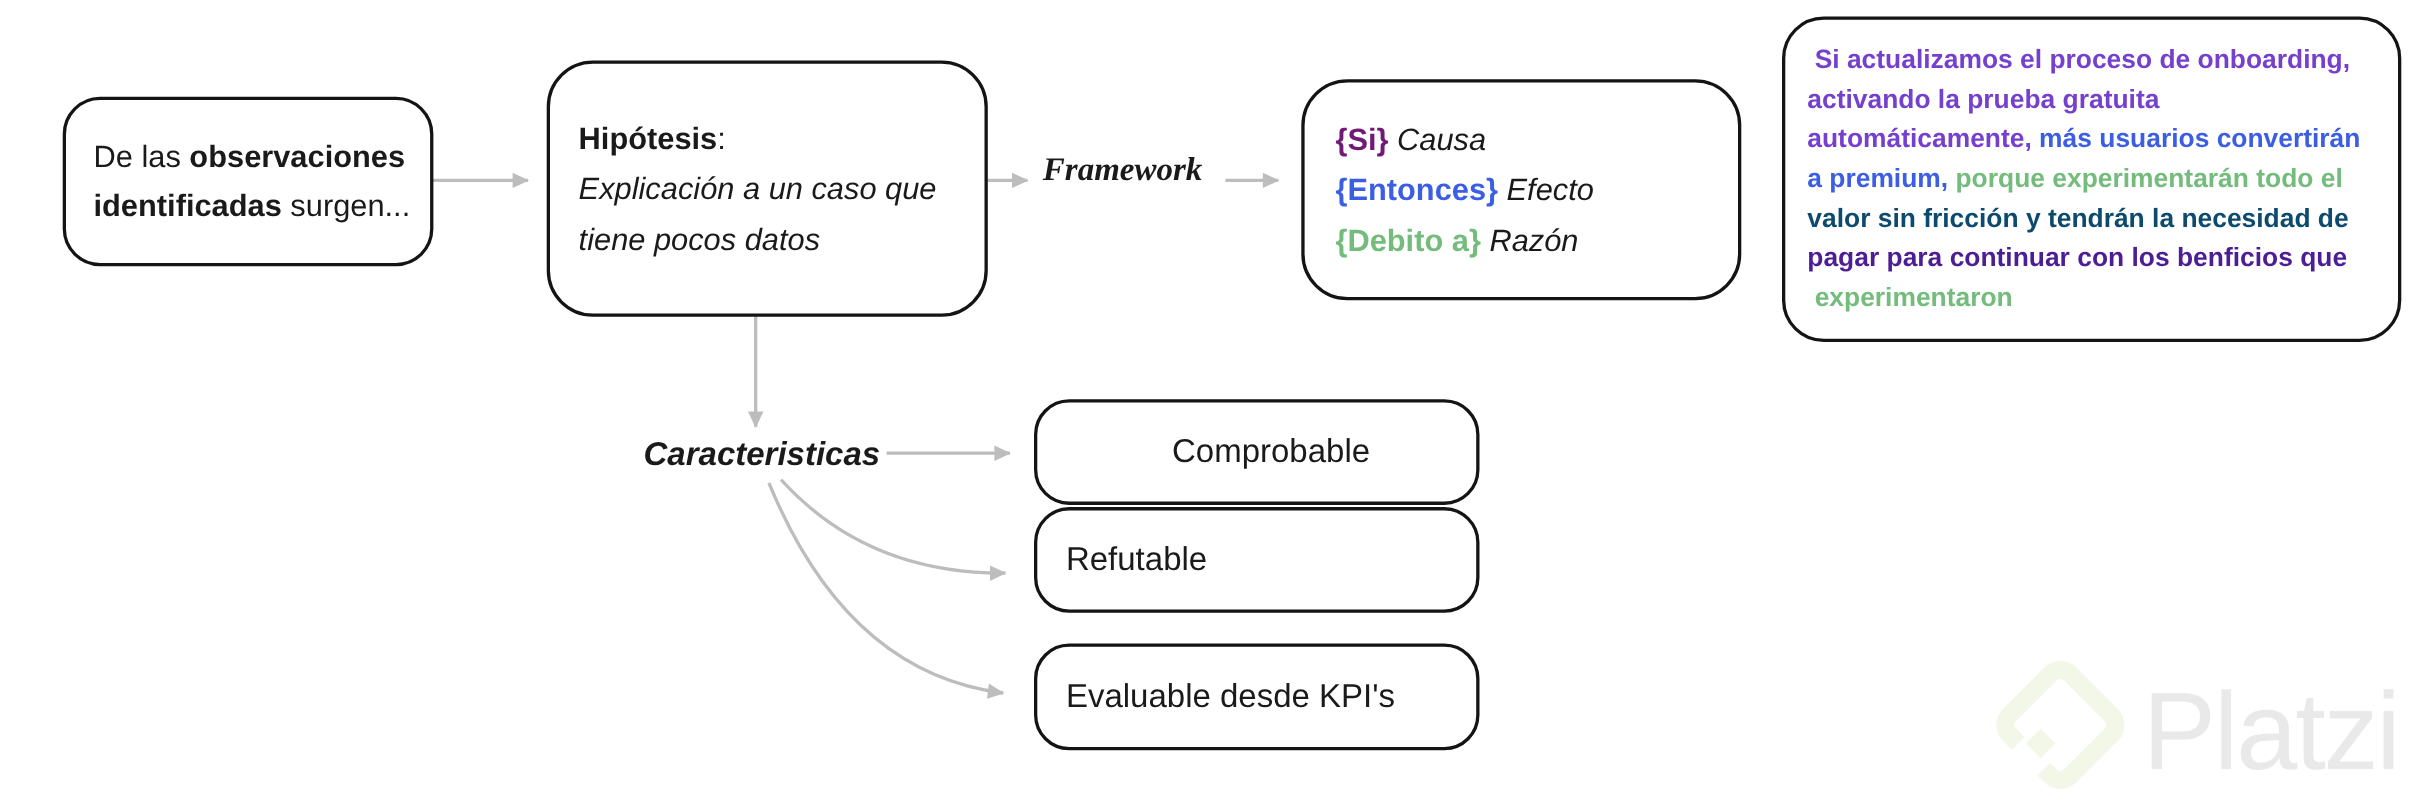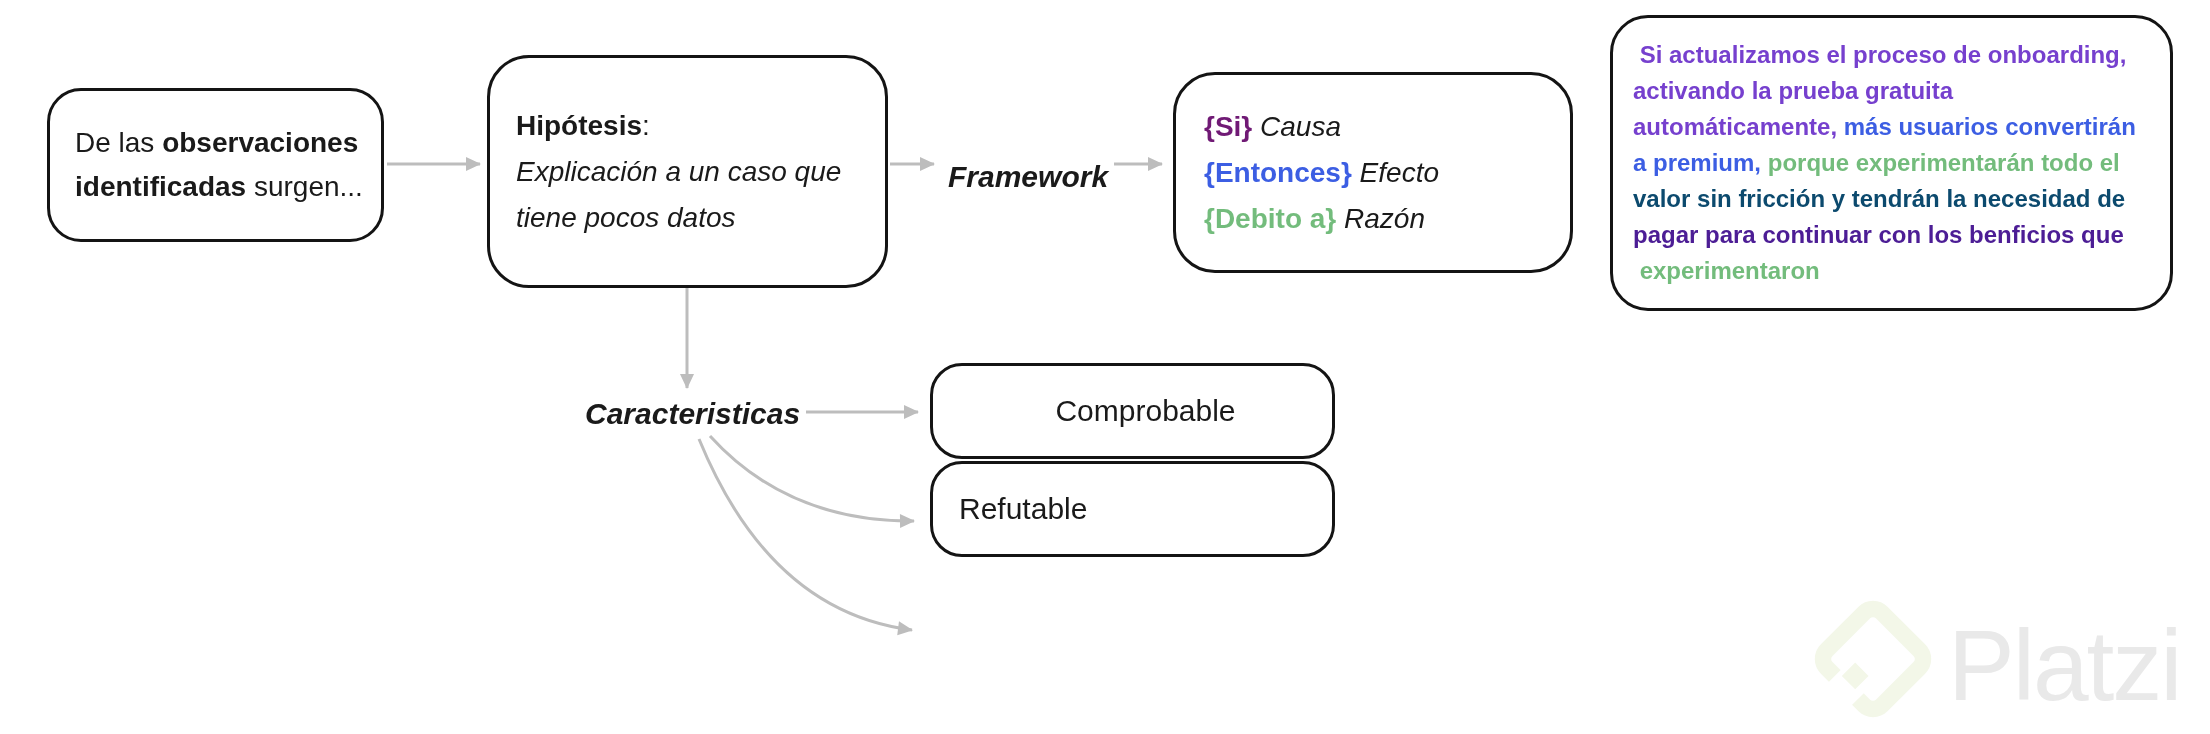--- a/index.html
+++ b/index.html
@@ -9,41 +9,41 @@
     background:#ffffff;
     font-family:"Liberation Sans", sans-serif;
     color:var(--text,#1a1a1a);
     overflow:hidden;
   }
   .node{
     position:absolute;
     background:#ffffff;
     border:3px solid var(--border,#141414);
     box-sizing:border-box;
-    display:flex;flex-direction:column;justify-content:center;
+    display:flex;flex-direction:column;justify-content:center;margin-left:10px;
   }
   .line{white-space:pre;}
   
   .n-obs{left:47px;top:88px;width:337px;height:154px;border-radius:34px;
          padding-left:25px;font-size:28px;line-height:44px;}
   .n-hip{left:487px;top:55px;width:401px;height:233px;border-radius:42px;
          padding-left:26px;font-size:28px;line-height:46px;}
   .n-fw{left:1173px;top:72px;width:400px;height:201px;border-radius:42px;
         padding-left:28px;font-size:28px;line-height:46px;}
   .n-ex{left:1610px;top:15px;width:563px;height:296px;border-radius:38px;
         padding-left:20px;padding-right:14px;font-size:24px;line-height:36px;font-weight:700;}
   .n-small{width:405px;border-radius:32px;padding-left:26px;font-size:30px;}
   .n-comp{left:930px;top:363px;height:96px;text-align:center;}
   .n-ref{left:930px;top:461px;height:96px;}
   .n-kpi{left:930px;top:585px;height:97px;}
   .flabel{
     position:absolute;font-size:30px;font-weight:700;font-style:italic;
     color:var(--text,#1a1a1a);white-space:pre;
   }
-  .l-framework{left:948px;top:160px;}
+  .l-framework{left:948px;top:138px;font-family:Liberation Serif, serif;}
   .l-carac{left:585px;top:397px;}
   
   .connectors{position:absolute;left:0;top:0;width:2210px;height:734px;pointer-events:none;}
   .connectors path{stroke:var(--arrow,#bdbdbd);stroke-width:3;fill:none;}
   .connectors .ah{fill:var(--arrow,#bdbdbd);stroke:none;}
   
   .watermark{position:absolute;left:1810px;top:596px;display:flex;align-items:flex-start;}
   .wm-logo{width:126px;height:126px;}
   .wm-text{
     margin-left:12px;margin-top:19px;
@@ -99,20 +99,21 @@
       <div class="line"><span style="color: #4c1d95;">pagar para continuar con los benficios que</span></div>
       <div class="line"><span style="color: rgb(115, 188, 124);"> experimentaron</span></div>
     </div>
 
   <div class="flabel l-carac">Caracteristicas</div>
 
   <div class="node n-small n-comp">Comprobable</div>
 
   <div class="node n-small n-ref">Refutable</div>
 
+  <div class="node n-small n-kpi">Evaluable desde KPI's</div>
 
   <div class="watermark">
     <svg class="wm-logo" viewBox="0 0 100 100" xmlns="http://www.w3.org/2000/svg">
       <g transform="rotate(45 50 50)">
         <rect x="19" y="19" width="62" height="62" rx="10" fill="none" stroke="var(--watermark_logo,#F3F7E8)" stroke-width="13"></rect>
         <rect x="38" y="69" width="26" height="26" fill="#ffffff"></rect>
         <rect x="42" y="62" width="15" height="15" fill="var(--watermark_logo,#F3F7E8)"></rect>
       </g>
     </svg>
     <span class="wm-text">Platzi</span>

